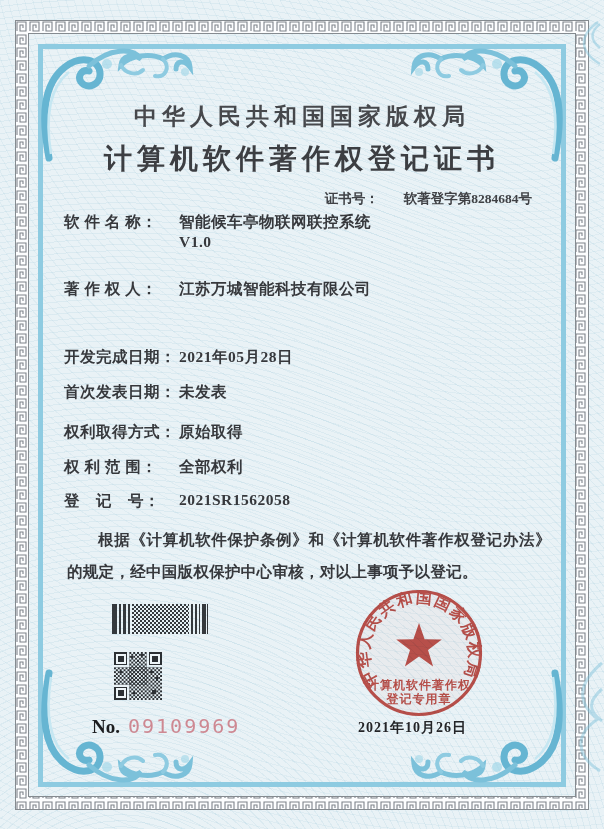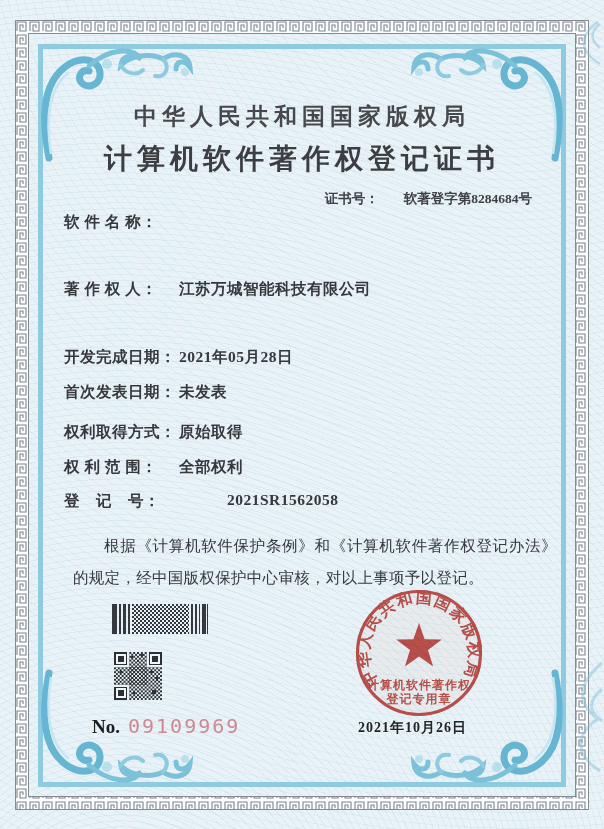--- a/index.html
+++ b/index.html
@@ -29,23 +29,23 @@
   .cert-no{position:absolute;top:190px;right:72px;font-size:13.5px;font-weight:bold;color:#3f4145;}
   .cert-no .val{margin-left:25px;}
   .row{position:absolute;left:64px;display:flex;font-size:15.5px;font-weight:bold;letter-spacing:.5px;color:#36383c;}
   .row .lab{width:115px;flex:none;}
   .r-name{top:212px;}
   .r-holder{top:279px;}
   .r-dev{top:347px;}
   .r-pub{top:382px;}
   .r-acq{top:422px;}
   .r-scope{top:457px;}
-  .r-reg{top:491px;gap:48px;}
-  .statement{position:absolute;left:63px;top:520px;width:484px;margin:10px;
-    font-size:15.5px;font-weight:normal;line-height:2.05;text-indent:2em;text-align:justify;letter-spacing:.3px;}
+  .r-reg{top:491px;}
+  .statement{position:absolute;left:63px;top:520px;width:484px;margin:4px;
+    font-size:15.5px;font-weight:bold;line-height:2.05;text-indent:2em;text-align:justify;letter-spacing:.3px;}
   .barcode{position:absolute;left:112px;top:604px;}
   .qr{position:absolute;left:114px;top:652px;}
   .serial{position:absolute;left:92px;top:714px;font-size:19px;font-weight:bold;color:#1c1d1f;}
   .serial .num{font-family:"DejaVu Sans Mono",monospace;font-weight:normal;color:#ce8892;
     font-size:20px;letter-spacing:2px;margin-left:8px;}
   .seal{position:absolute;left:334px;top:568px;mix-blend-mode:multiply;opacity:.92;}
   .issue-date{position:absolute;left:358px;top:719px;font-size:14px;font-weight:bold;color:#232427;letter-spacing:1px;}
 </style>
 </head>
 <body>
@@ -122,20 +122,24 @@
 
   <div class="authority">中华人民共和国国家版权局</div>
   <div class="cert-title">计算机软件著作权登记证书</div>
 
   <div class="cert-no">
     <span>证书号：</span><span class="val">软著登字第8284684号</span>
   </div>
 
   <div class="row r-name">
     <span class="lab">软 件 名 称：</span>
+    <span class="val">
+      <div>智能候车亭物联网联控系统</div>
+      <div>V1.0</div>
+    </span>
   </div>
   <div class="row r-holder">
     <span class="lab">著 作 权 人：</span>
     <span class="val">江苏万城智能科技有限公司</span>
   </div>
   <div class="row r-dev">
     <span class="lab">开发完成日期：</span>
     <span class="val">2021年05月28日</span>
   </div>
   <div class="row r-pub">

